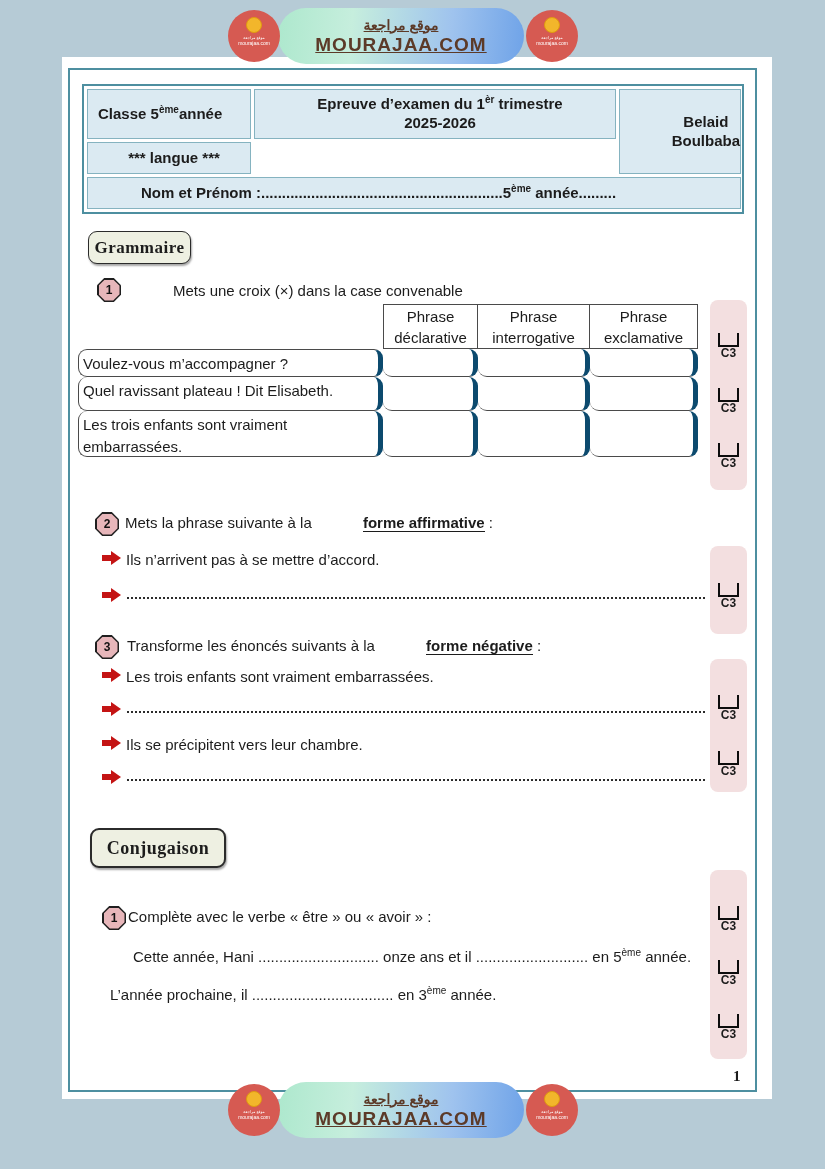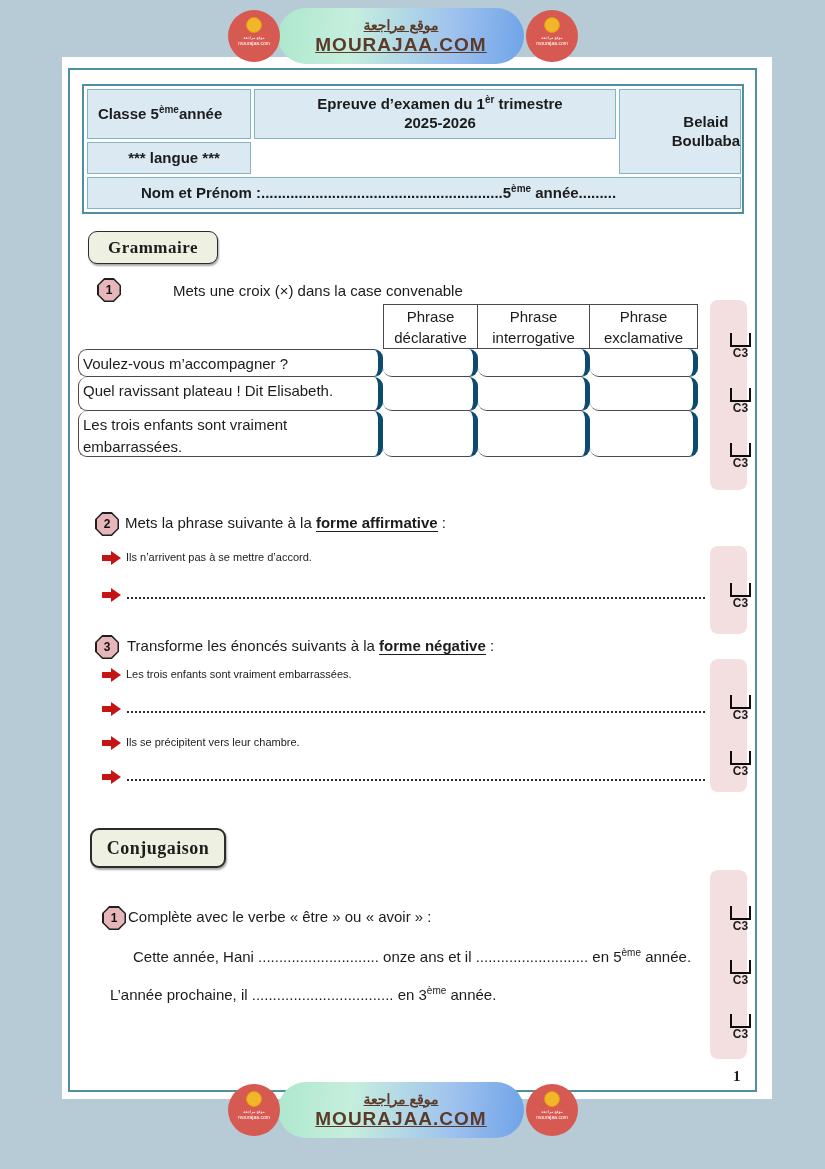--- a/index.html
+++ b/index.html
@@ -50,59 +50,59 @@
   .cell-teacher{grid-column:3;grid-row:1 / span 2;justify-content:flex-end;}
   .cell-nom{grid-column:1 / span 3;grid-row:3;justify-content:flex-start;padding-left:53px;text-align:left;}
   sup{font-size:10px;line-height:0;}
   
   .secbox{
     background:#eef0e2;border:2px solid #2b2b2b;border-radius:9px;
     display:flex;align-items:center;justify-content:center;
     font-family:"Liberation Serif", serif;font-weight:bold;letter-spacing:0.5px;
     box-shadow:1px 2px 2px rgba(0,0,0,0.35);box-sizing:border-box;
   }
-  .grambox{left:88px;top:231px;width:130px;height:33px;font-size:17px;border-width:1.5px;}
+  .grambox{left:88px;top:231px;width:103px;height:33px;font-size:17px;border-width:1.5px;}
   .conjbox{left:90px;top:828px;width:136px;height:40px;font-size:18px;}
   
   .badge{
     width:24px;height:24px;
     clip-path:polygon(30% 0,70% 0,100% 30%,100% 70%,70% 100%,30% 100%,0 70%,0 30%);
     background:#1f1f1f;display:flex;align-items:center;justify-content:center;
   }
   .badge .in{
     width:21px;height:21px;
     clip-path:polygon(30% 0,70% 0,100% 30%,100% 70%,70% 100%,30% 100%,0 70%,0 30%);
     background:#e7b6ba;display:flex;align-items:center;justify-content:center;
     font-size:12px;font-weight:bold;color:#111;
   }
   .qtext{font-size:15px;white-space:nowrap;}
-  .bu{font-weight:bold;border-bottom:1.6px solid #1c1c1c;}
+  .bu{font-weight:bold;border-bottom:1.6px solid #1c1c1c;margin-left:47px;}
   
   .ptable{
     left:78px;top:304px;
     display:grid;grid-template-columns:305px 95px 112px 108px;grid-template-rows:45px 28px 34px 46px;
   }
   .pc{box-sizing:border-box;font-size:15px;}
   .ph{border-top:1px solid #4a4a4a;border-right:1px solid #4a4a4a;border-bottom:1px solid #4a4a4a;
       display:flex;flex-direction:column;align-items:center;justify-content:center;text-align:center;line-height:1.4;}
   .ph.first{border-left:1px solid #4a4a4a;}
   .pr{border-right:5px solid #0c4a6e;border-bottom:1px solid #4a4a4a;border-radius:9px;}
   .pr.lbl{border-left:1px solid #4a4a4a;padding:3px 4px 0 4px;line-height:1.45;}
   .pr.lbl.rowtop{border-top:1px solid #4a4a4a;}
   
   .c3panel{width:37px;background:#f3dfe0;border-radius:8px;}
-  .c3mark{position:absolute;left:18px;width:25px;display:flex;flex-direction:column;align-items:center;}
+  .c3mark{position:absolute;left:6px;width:25px;display:flex;flex-direction:column;align-items:center;}
   .c3box{width:21px;height:14px;border:2px solid #0d0d0d;border-top:none;box-sizing:border-box;}
   .c3txt{font-size:12px;font-weight:bold;margin-top:0px;line-height:1.1;}
   
   .arrow{width:19px;height:14px;}
   .arrow::before{content:"";position:absolute;left:0;top:4px;width:9px;height:6px;background:#c41414;}
   .arrow::after{content:"";position:absolute;left:9px;top:0;width:0;height:0;
     border-left:10px solid #c41414;border-top:7px solid transparent;border-bottom:7px solid transparent;}
-  .itext{font-size:11px;white-space:nowrap;}
+  .itext{font-size:15px;white-space:nowrap;}
   .dots{height:4px;background-image:radial-gradient(circle,#2b2b2b 0.9px,transparent 1px);background-size:4px 4px;background-position:0 1px;}
   .pagenum{font-family:"Liberation Serif", serif;font-size:15px;font-weight:bold;}
 </style>
 </head>
 <body>
 
 <div class="abs paper"></div>
 <div class="abs rule"></div>
 
 <div class="abs banner" style="left:228px;top:6px;">

